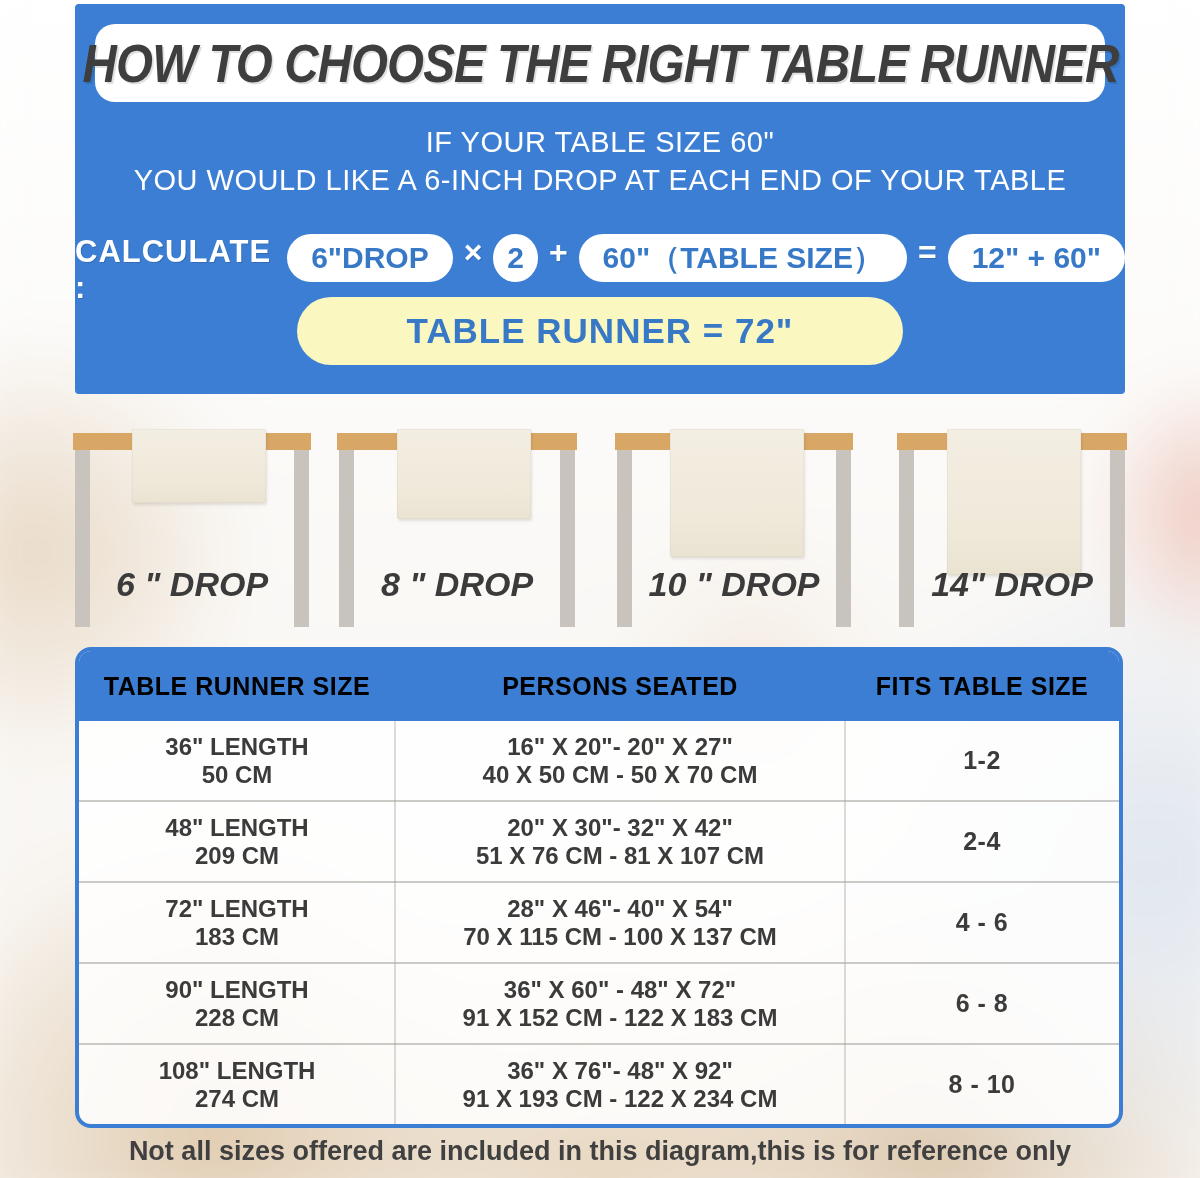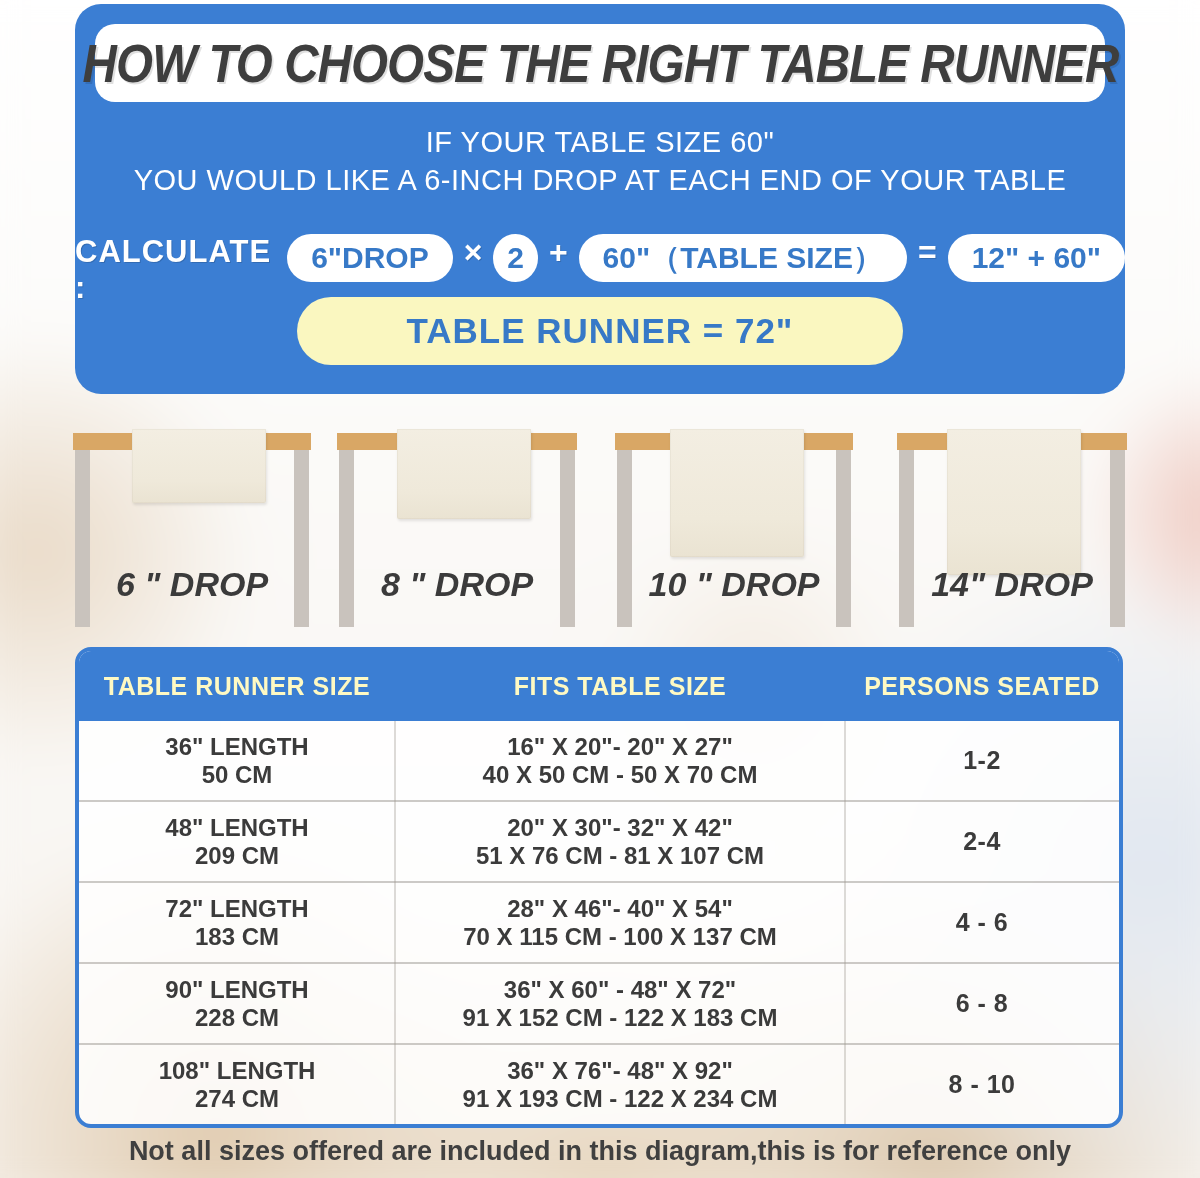--- a/index.html
+++ b/index.html
@@ -14,21 +14,21 @@
       radial-gradient(circle at 99% 44%, rgba(235,187,176,0.85) 0, rgba(235,187,176,0) 10%),
       radial-gradient(circle at 93% 72%, rgba(223,230,240,0.95) 0, rgba(223,230,240,0) 22%),
       radial-gradient(circle at 20% 93%, rgba(223,201,172,0.95) 0, rgba(223,201,172,0) 20%),
       radial-gradient(circle at 50% 99%, rgba(229,211,186,0.95) 0, rgba(229,211,186,0) 24%),
       radial-gradient(circle at 76% 96%, rgba(218,197,169,0.9) 0, rgba(218,197,169,0) 20%),
       radial-gradient(circle at 62% 57%, rgba(238,224,208,0.5) 0, rgba(238,224,208,0) 14%),
       linear-gradient(180deg, #ffffff 0%, #fbfaf8 38%, #f7f3ee 100%);}
 
   
   .top-panel{position:absolute;left:75px;top:4px;width:1050px;height:390px;
-             background:#3B7ED3;border-radius:26px;}
+             background:#3B7ED3;border-radius:4px;}
   .title-banner{position:absolute;left:20px;right:20px;top:20px;height:78px;background:#ffffff;
                 border-radius:20px;display:flex;align-items:center;justify-content:center;}
   .title-banner h1{margin:0;font-size:54px;font-weight:bold;font-style:italic;letter-spacing:-1px;
                    color:#3E3E3E;white-space:nowrap;transform:scaleX(0.88);
                    text-shadow:2px 2px 0 rgba(0,0,0,0.12);}
   .sub{position:absolute;left:0;right:0;margin:0;text-align:center;color:#ffffff;
        font-size:29px;letter-spacing:0.5px;}
   .sub.l1{top:122px;}
   .sub.l2{top:160px;}
   .calc-row{position:absolute;left:0;right:0;top:230px;height:48px;display:flex;
@@ -61,21 +61,21 @@
   .fig3 .cloth{left:55px;height:128px;}
   .fig4 .cloth{left:50px;height:146px;}
   .drop-label{position:absolute;left:0;right:0;top:140px;text-align:center;font-weight:bold;
               font-style:italic;font-size:34px;color:#3B3B3B;white-space:nowrap;}
 
   
   .size-panel{position:absolute;left:75px;top:647px;width:1040px;height:473px;
               border:4px solid #3B7ED3;border-radius:16px;overflow:hidden;
               background:rgba(255,255,255,0.86);display:flex;flex-direction:column;}
   .size-head{flex:0 0 70px;background:#3B7ED3;display:grid;grid-template-columns:316px 450px 1fr;
-             align-items:center;text-align:center;color:#fef9c3;font-weight:bold;font-size:25px;
+             align-items:center;text-align:center;color:#000000;font-weight:bold;font-size:25px;
              letter-spacing:0.5px;}
   .size-body{flex:1;position:relative;display:flex;flex-direction:column;}
   .vline{position:absolute;top:0;bottom:0;width:2px;background:rgba(158,152,144,0.35);}
   .vline.v1{left:315px;} .vline.v2{left:765px;}
   .srow{flex:1;display:grid;grid-template-columns:316px 450px 1fr;align-items:center;
         text-align:center;color:#3B3B3B;font-weight:bold;}
   .srow + .srow{border-top:2px solid rgba(145,140,133,0.45);}
   .cell{display:flex;flex-direction:column;line-height:28px;font-size:24px;}
   .persons{font-size:25px;letter-spacing:0.5px;}
 
@@ -144,22 +144,22 @@
       <div class="tabletop"></div>
       <div class="cloth"></div>
       <div class="drop-label">14" DROP</div>
     </div>
 
   </section>
 
   <section class="size-panel">
     <div class="size-head">
       <div>TABLE RUNNER SIZE</div>
+      <div>PERSONS SEATED</div>
       <div>FITS TABLE SIZE</div>
-      <div>PERSONS SEATED</div>
     </div>
 
     <div class="size-body">
       <div class="vline v1"></div>
       <div class="vline v2"></div>
 
       <div class="srow">
         <div class="cell">
           <span>36" LENGTH</span>
           <span>50 CM</span>

